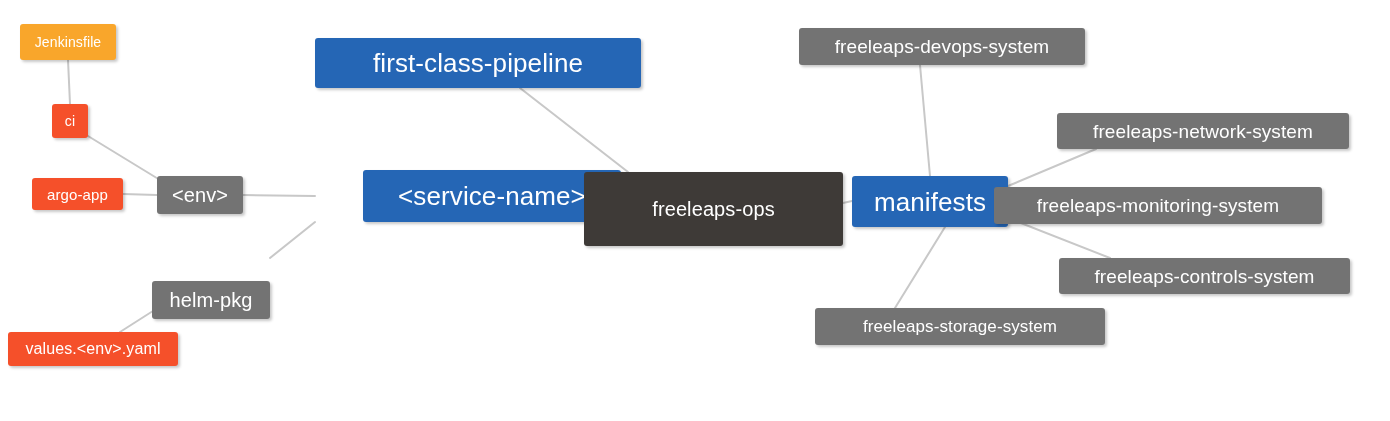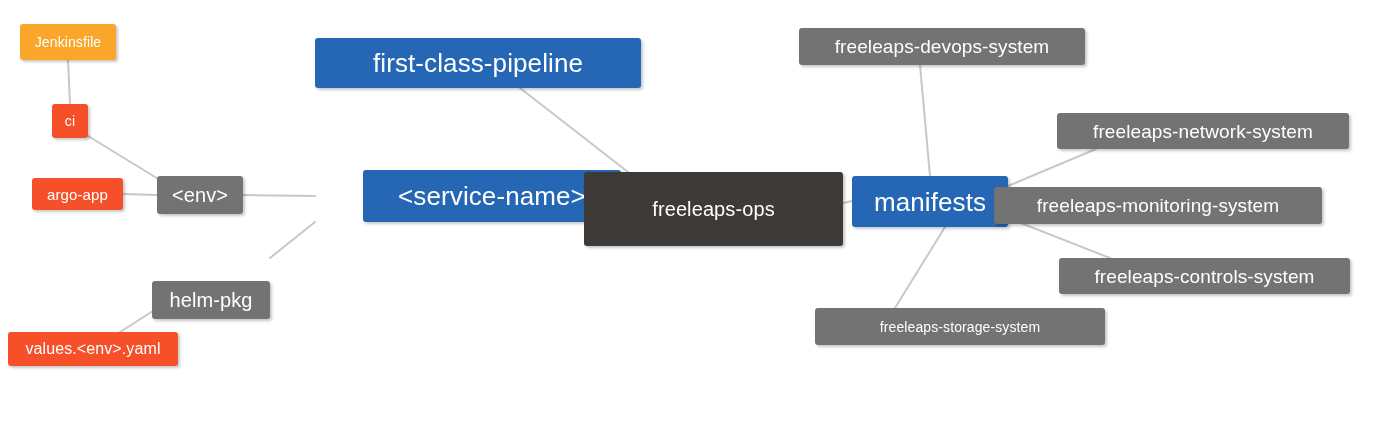--- a/index.html
+++ b/index.html
@@ -73,15 +73,15 @@
       <div class="node green" style="left: 152px; top: 257px; width: 118px; height: 38px; font-size: 20px; margin-top: 24px;">helm-pkg</div>
       <div class="node red" style="left: 8px; top: 332px; width: 170px; height: 34px; font-size: 16px;">values.&lt;env&gt;.yaml</div>
       <div class="node blue" style="left: 315px; top: 38px; width: 326px; height: 50px; font-size: 26px;">first-class-pipeline</div>
       <div class="node blue" style="left: 315px; top: 170px; width: 258px; height: 52px; font-size: 26px; margin-left: 48px;">&lt;service-name&gt;</div>
       <div class="node root" style="left: 584px; top: 172px; width: 259px; height: 74px; font-size: 20px;">freeleaps-ops</div>
       <div class="node blue" style="left: 852px; top: 176px; width: 156px; height: 51px; font-size: 26px;">manifests</div>
       <div class="node green" style="left: 799px; top: 28px; width: 286px; height: 37px; font-size: 19px;">freeleaps-devops-system</div>
       <div class="node green" style="left: 1057px; top: 113px; width: 292px; height: 36px; font-size: 19px;">freeleaps-network-system</div>
       <div class="node green" style="left: 994px; top: 187px; width: 328px; height: 37px; font-size: 19px;">freeleaps-monitoring-system</div>
       <div class="node green" style="left: 1059px; top: 258px; width: 291px; height: 36px; font-size: 19px;">freeleaps-controls-system</div>
-      <div class="node green" style="left: 815px; top: 308px; width: 290px; height: 37px; font-size: 14px;">freeleaps-storage-system</div>
+      <div class="node green" style="left: 815px; top: 308px; width: 290px; height: 37px; font-size: 17px;">freeleaps-storage-system</div>
     </div>
 </div>
 
 </body></html>

